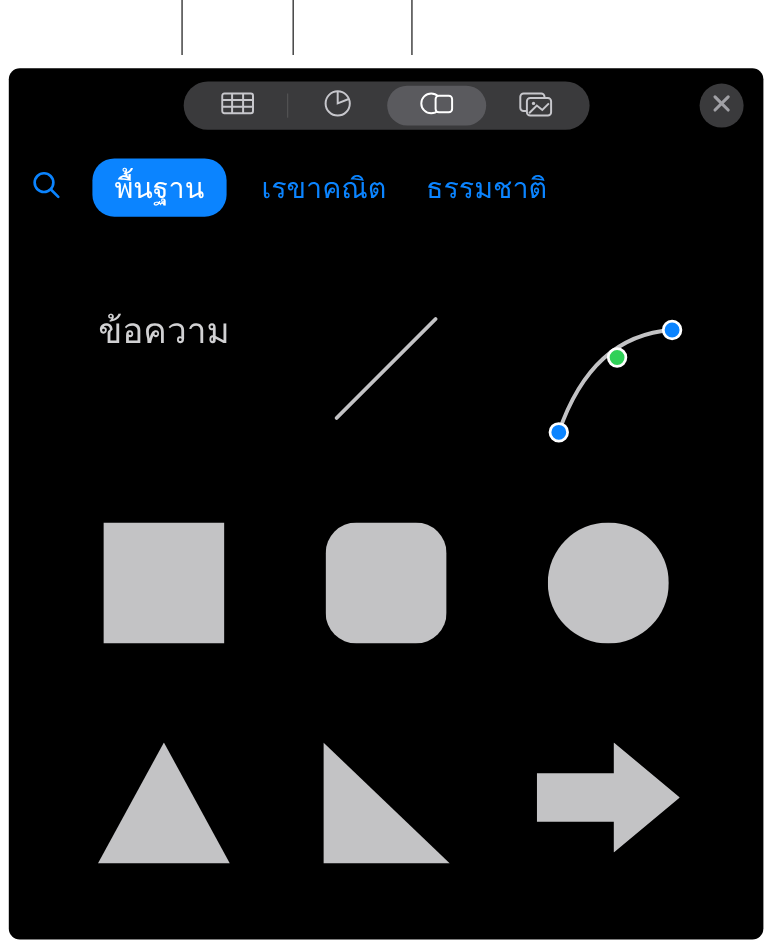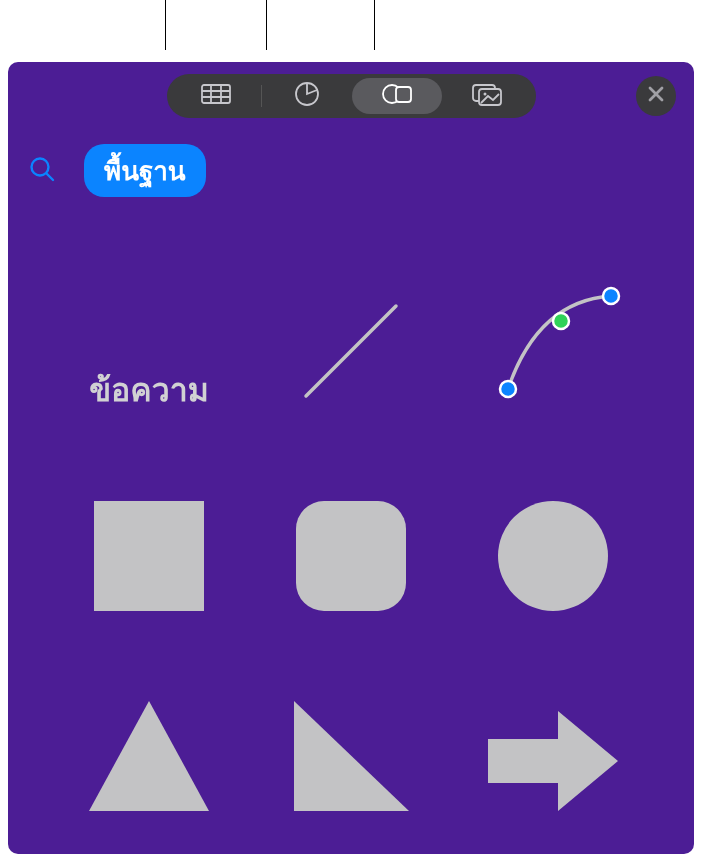--- a/index.html
+++ b/index.html
@@ -37,24 +37,23 @@
       width: 1px;
       height: 16px;
       background: #000;
     }
     .panel {
       position: absolute;
       top: 62px;
       left: 8px;
       right: 8px;
       bottom: 8px;
-      background: #4c1d95;
+      background: #000000;
       border-radius: 10px;
       overflow: hidden;
-      font-weight: bold;
     }
     .toolbar {
       display: flex;
       align-items: center;
       justify-content: center;
       gap: 0;
       padding: 12px 16px 8px;
       position: relative;
     }
     .segmented {
@@ -129,21 +128,21 @@
       grid-template-columns: repeat(3, 1fr);
       gap: 60px 40px;
       padding: 60px 60px 40px;
       justify-items: center;
       align-items: center;
     }
     .shape-cell {
       width: 140px;
       height: 140px;
       display: flex;
-      align-items: flex-end;
+      align-items: flex-start;
       justify-content: center;
       cursor: pointer;
     }
     .text-shape {
       color: #d1d1d3;
       font-size: 32px;
     }
     .shape-fill {
       fill: #c3c3c5;
     }
@@ -228,20 +227,22 @@
   <div class="categories">
     <div class="search-btn">
       <span>
         <svg width="28" height="28" viewBox="0 0 28 28">
           <circle cx="12" cy="12" r="8.5" fill="none" stroke="currentColor" stroke-width="2.4"></circle>
           <line x1="18.5" y1="18.5" x2="25" y2="25" stroke="currentColor" stroke-width="2.4" stroke-linecap="round"></line>
         </svg>
       </span>
     </div>
     <div class="cat-tab active">พื้นฐาน</div>
+    <div class="cat-tab">เรขาคณิต</div>
+    <div class="cat-tab">ธรรมชาติ</div>
 
   </div>
 
   <div class="shapes-grid">
 
     <div class="shape-cell">
       <span class="text-shape">ข้อความ</span>
     </div>
 
     <div class="shape-cell">

